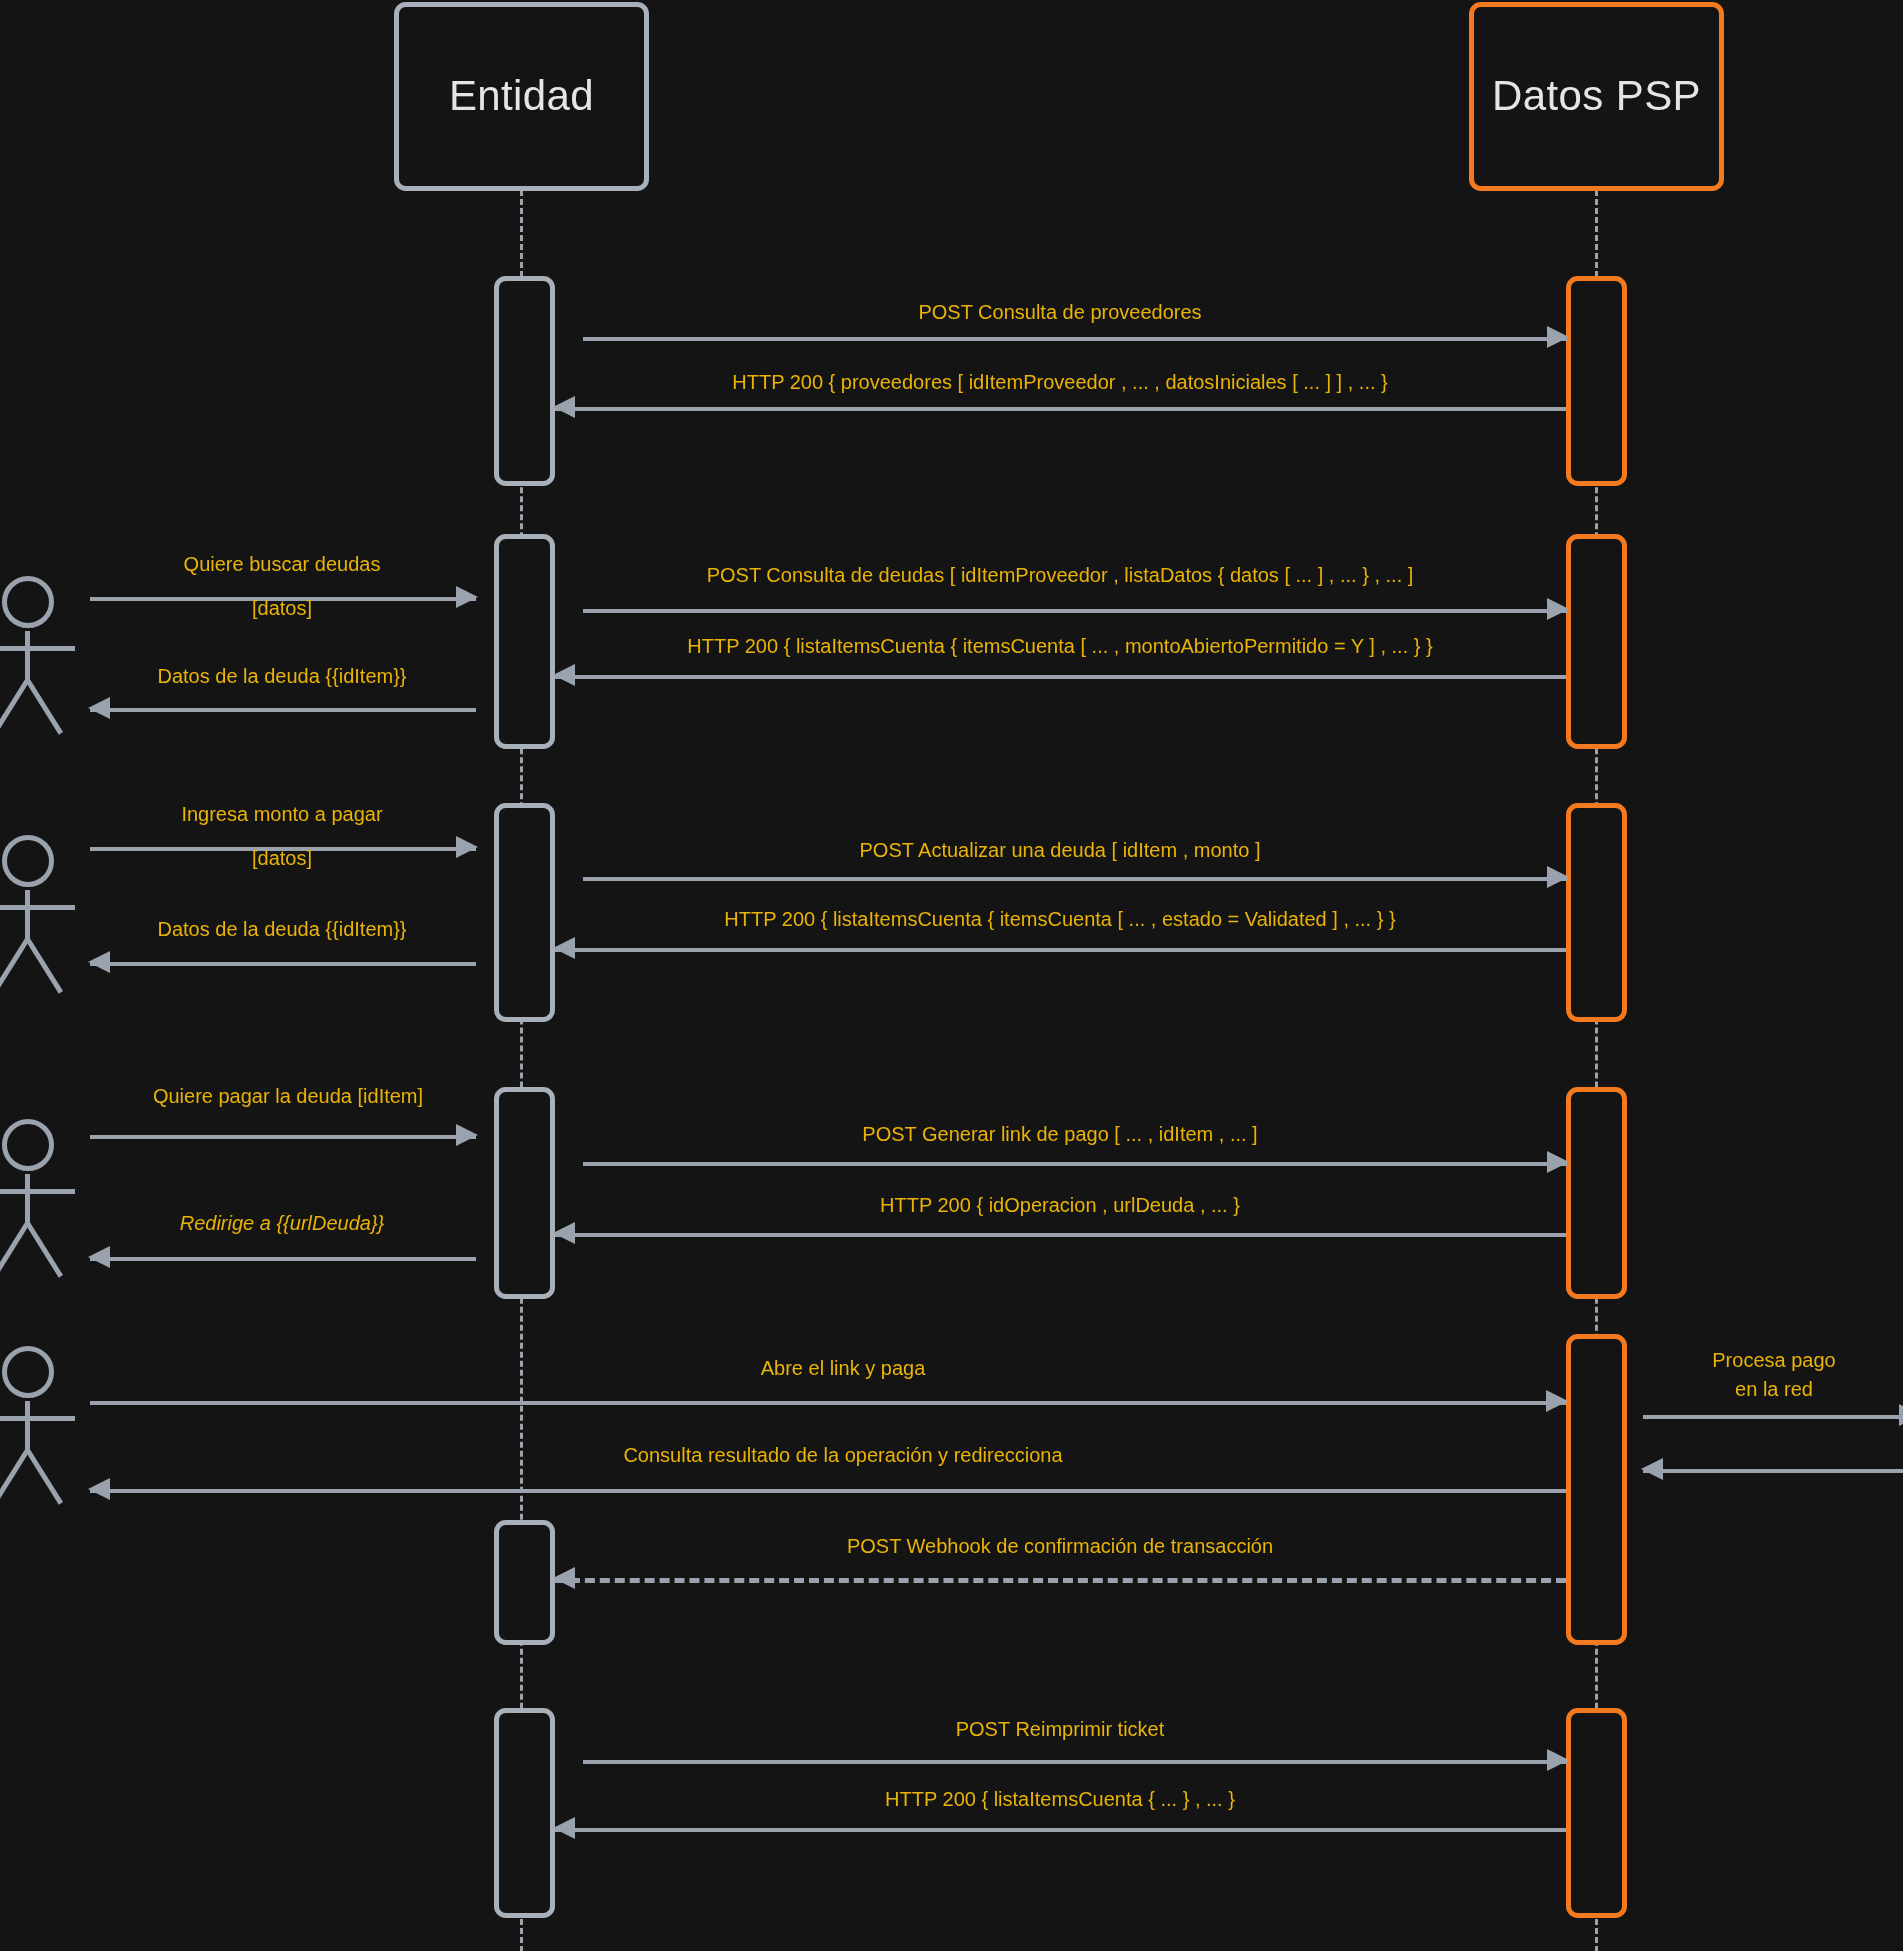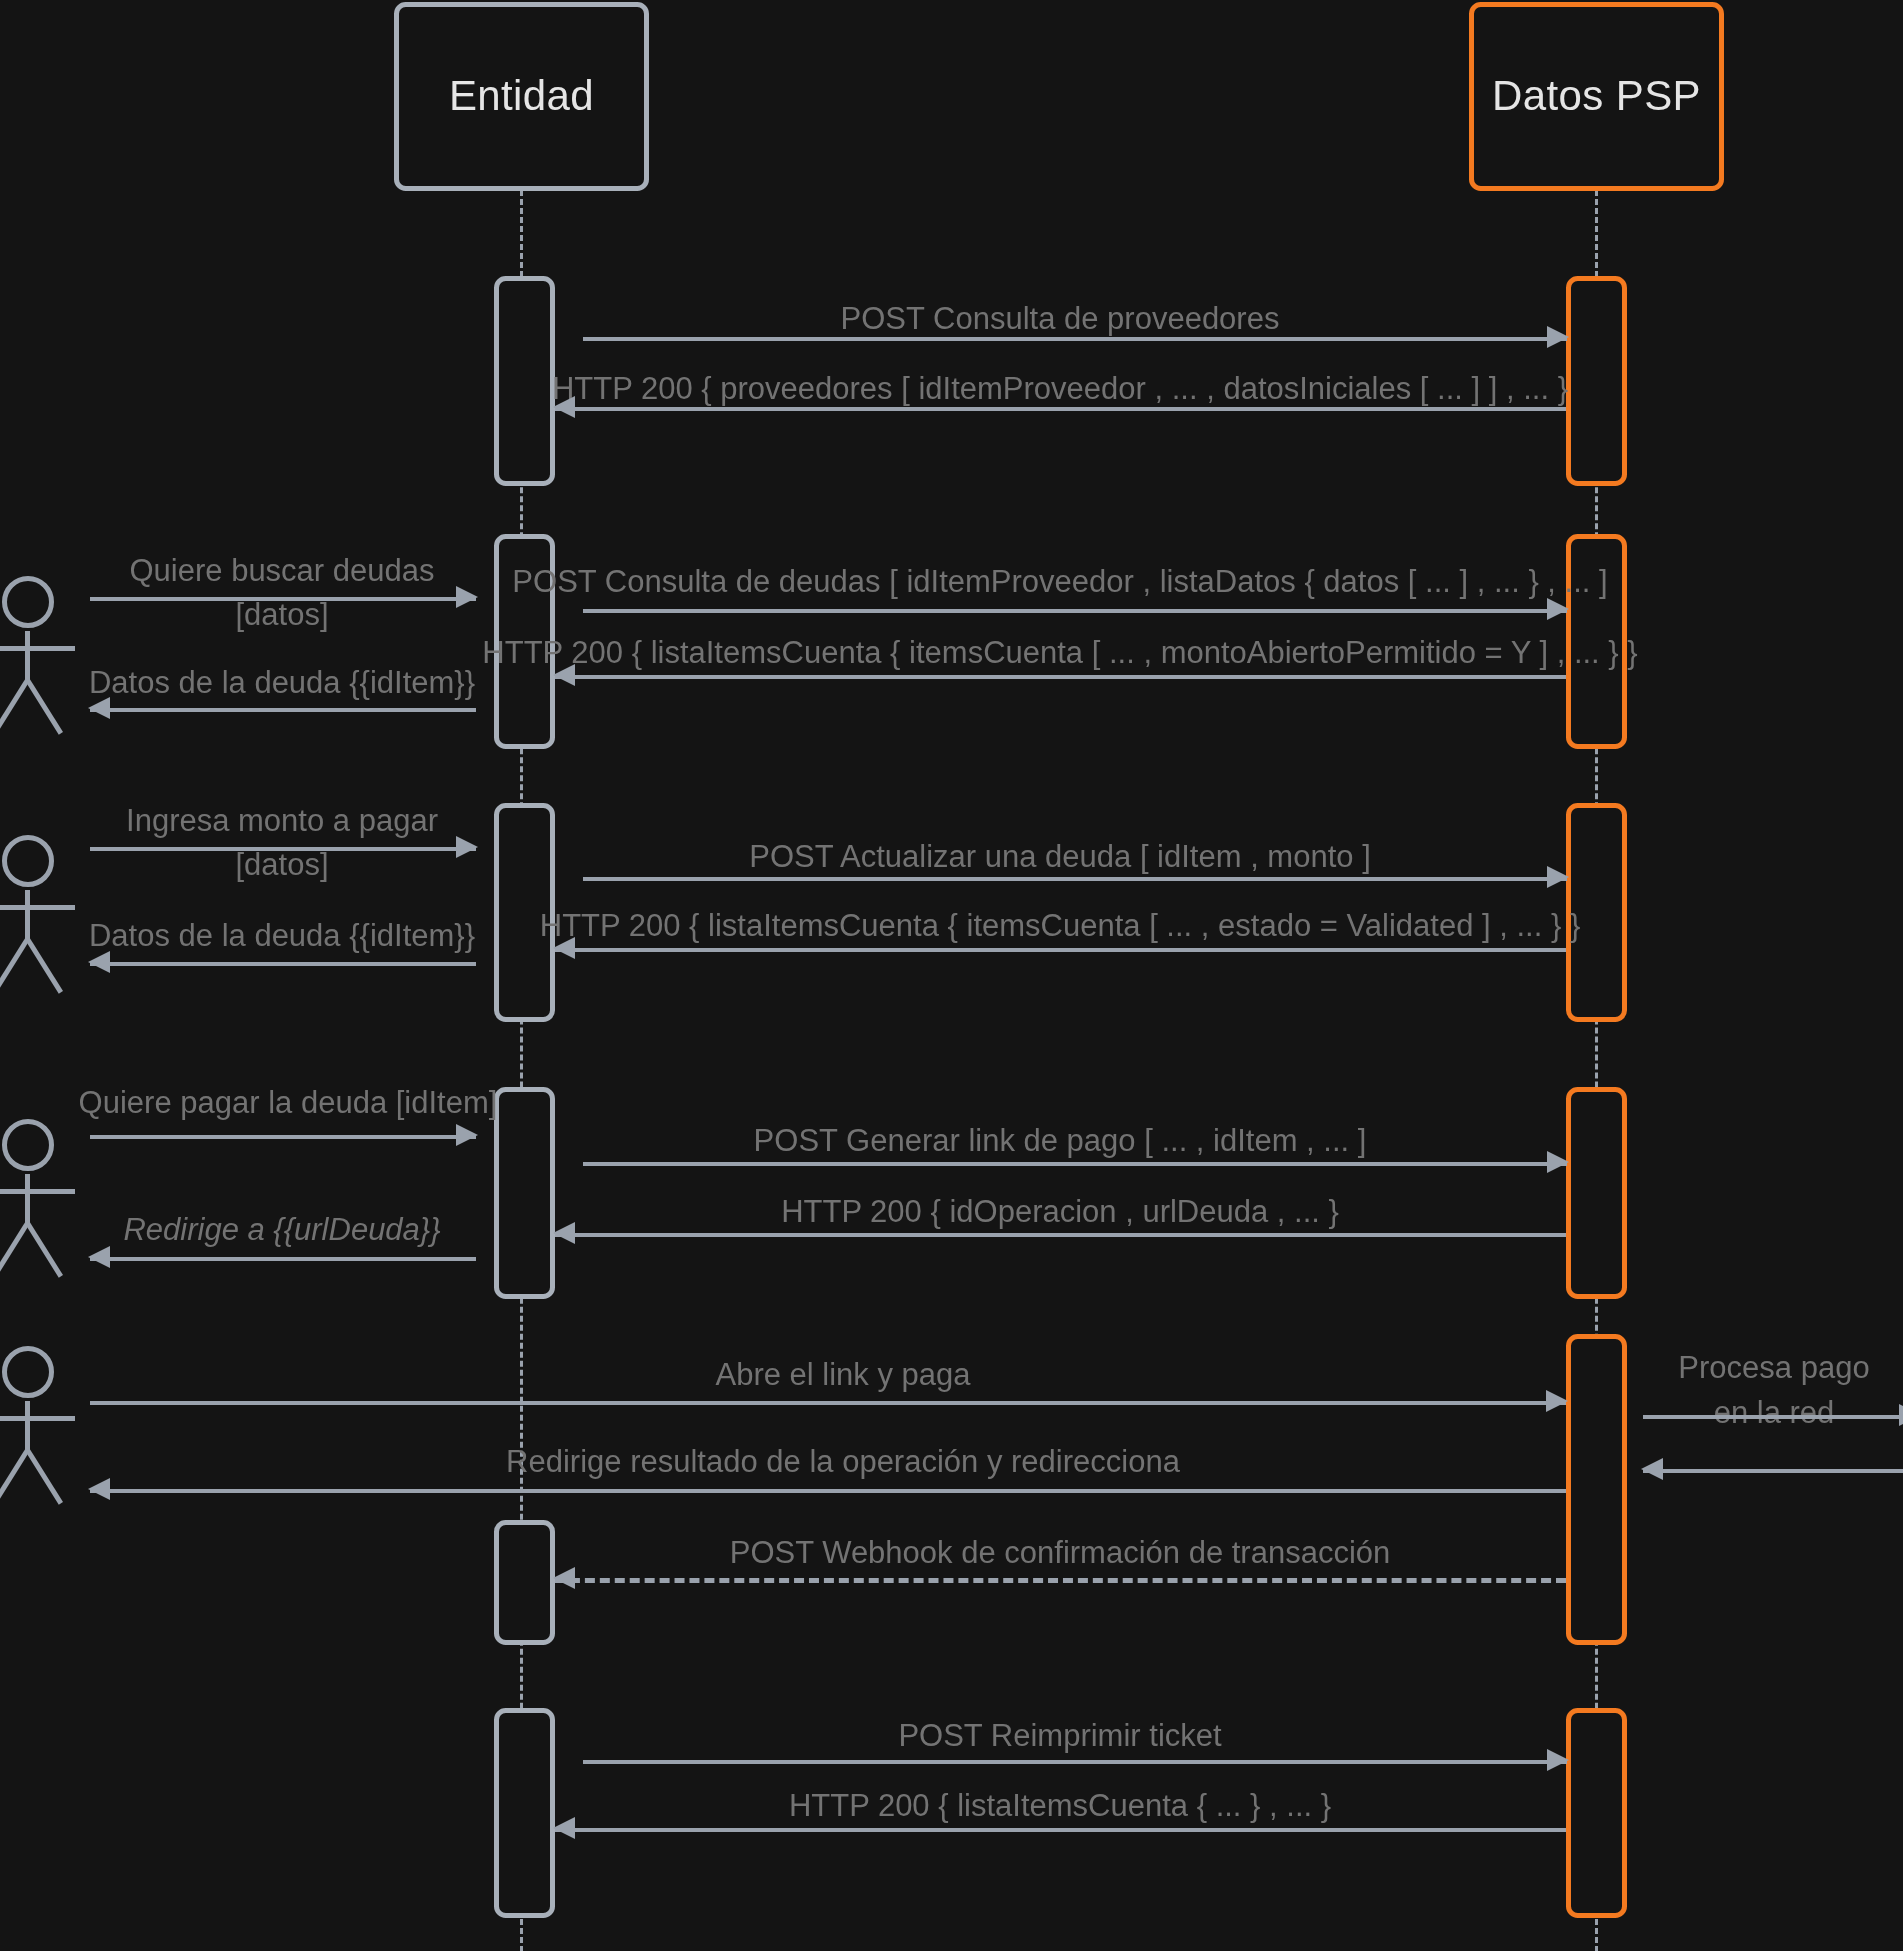--- a/index.html
+++ b/index.html
@@ -19,21 +19,21 @@
   .activation.orange{border:5px solid #f47a20;}
 
   .msg{position:absolute;height:0;}
   .msg .line{position:absolute;left:0;right:0;top:0;height:0;border-top:4.2px solid #9aa2ad;}
   .msg.dashed .line{border-top:5px dashed #9aa2ad;}
   .msg .head{position:absolute;top:-11px;width:0;height:0;
     border-top:11px solid transparent;border-bottom:11px solid transparent;}
   .msg.right .head{right:-1.7px;border-left:22px solid #9aa2ad;}
   .msg.left  .head{left:-1.7px; border-right:22px solid #9aa2ad;}
 
-  .label{position:absolute;color:#737373;font-size:31px;font-weight:300;
+  .label{position:absolute;color:#eab308;font-size:20px;font-weight:300;
     white-space:nowrap;letter-spacing:0px;text-align:center;transform:translateX(-50%);}
   .label.two{line-height:1.45;white-space:normal;text-align:center;}
 
   .actor{position:absolute;}
   .actor .head-c{position:absolute;left:8.3px;top:0;width:52px;height:52px;
     border:5px solid #9aa2ad;border-radius:50%;box-sizing:border-box;}
   .actor .body-v{position:absolute;left:32px;top:55px;width:5px;height:52px;background:#9aa2ad;}
   .actor .arms{position:absolute;left:-10px;top:70px;width:92px;height:5px;background:#9aa2ad;}
   .actor .leg{position:absolute;top:104px;width:5px;height:63px;background:#9aa2ad;}
   .actor .leg.l{left:32px;transform-origin:top center;transform:rotate(32deg);}
@@ -196,21 +196,21 @@
   <div class="msg right" style="left:1643px;top:1415px;width:276px;">
     <div class="line"></div>
     <div class="head"></div>
   </div>
 
   <div class="msg left" style="left:1643px;top:1469px;width:276px;">
     <div class="line"></div>
     <div class="head"></div>
   </div>
 
-  <div class="label" style="left:843px;top:1444px;">Redirige resultado de la operación y redirecciona</div>
+  <div class="label" style="left:843px;top:1444px;">Consulta resultado de la operación y redirecciona</div>
   <div class="msg left" style="left:90px;top:1489px;width:1476px;">
     <div class="line"></div>
     <div class="head"></div>
   </div>
 
   <div class="label" style="left:1060px;top:1535px;">POST Webhook de confirmación de transacción</div>
   <div class="msg left dashed" style="left:555px;top:1578px;width:1011px;">
     <div class="line"></div>
     <div class="head"></div>
   </div>

